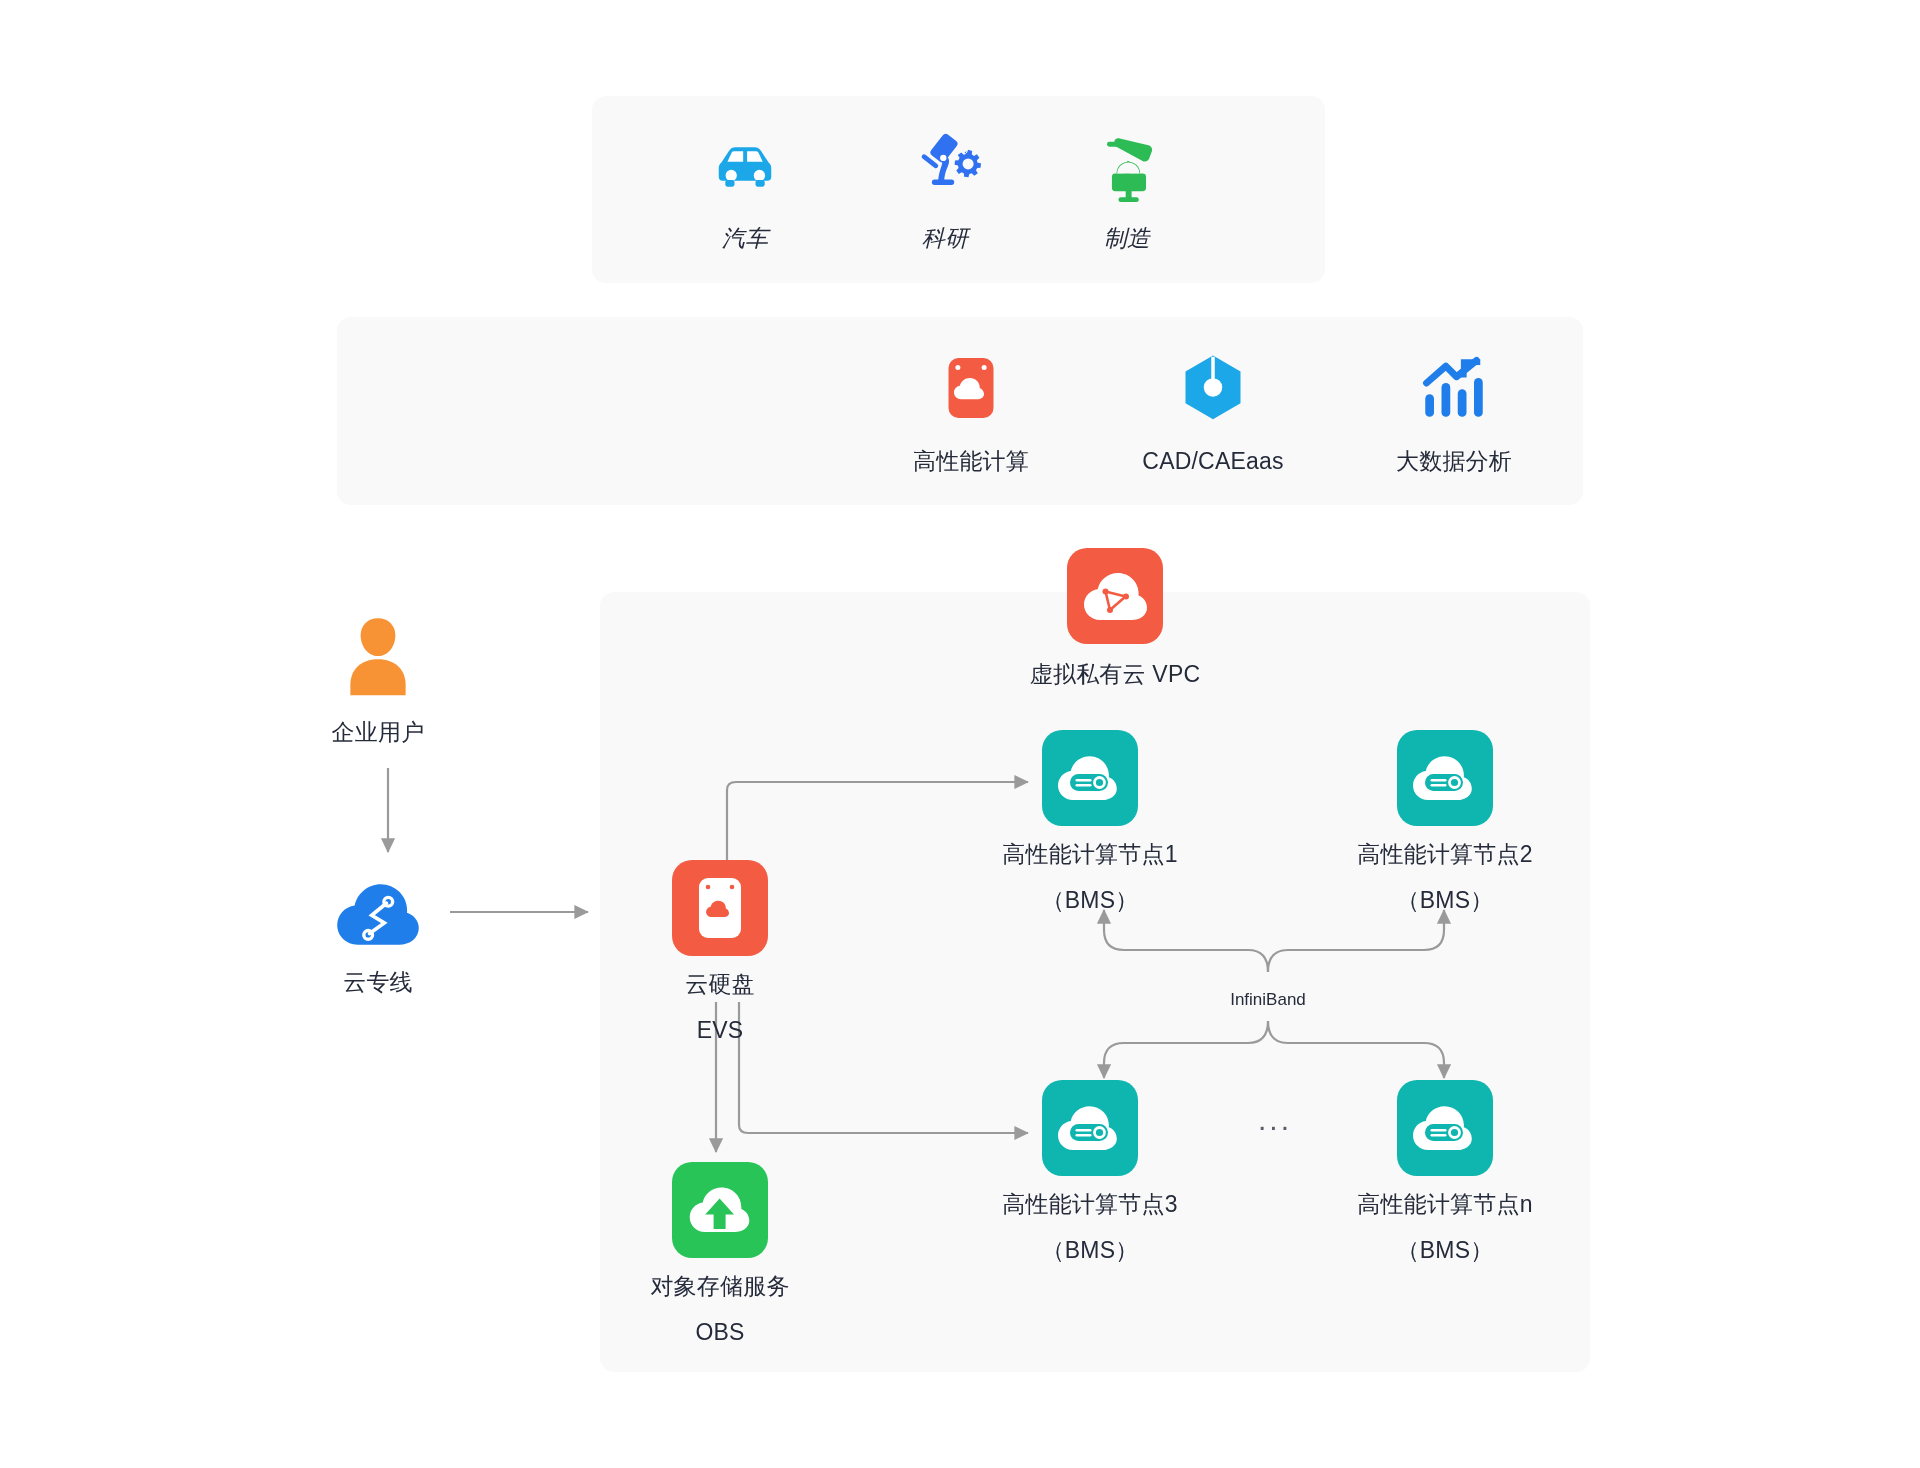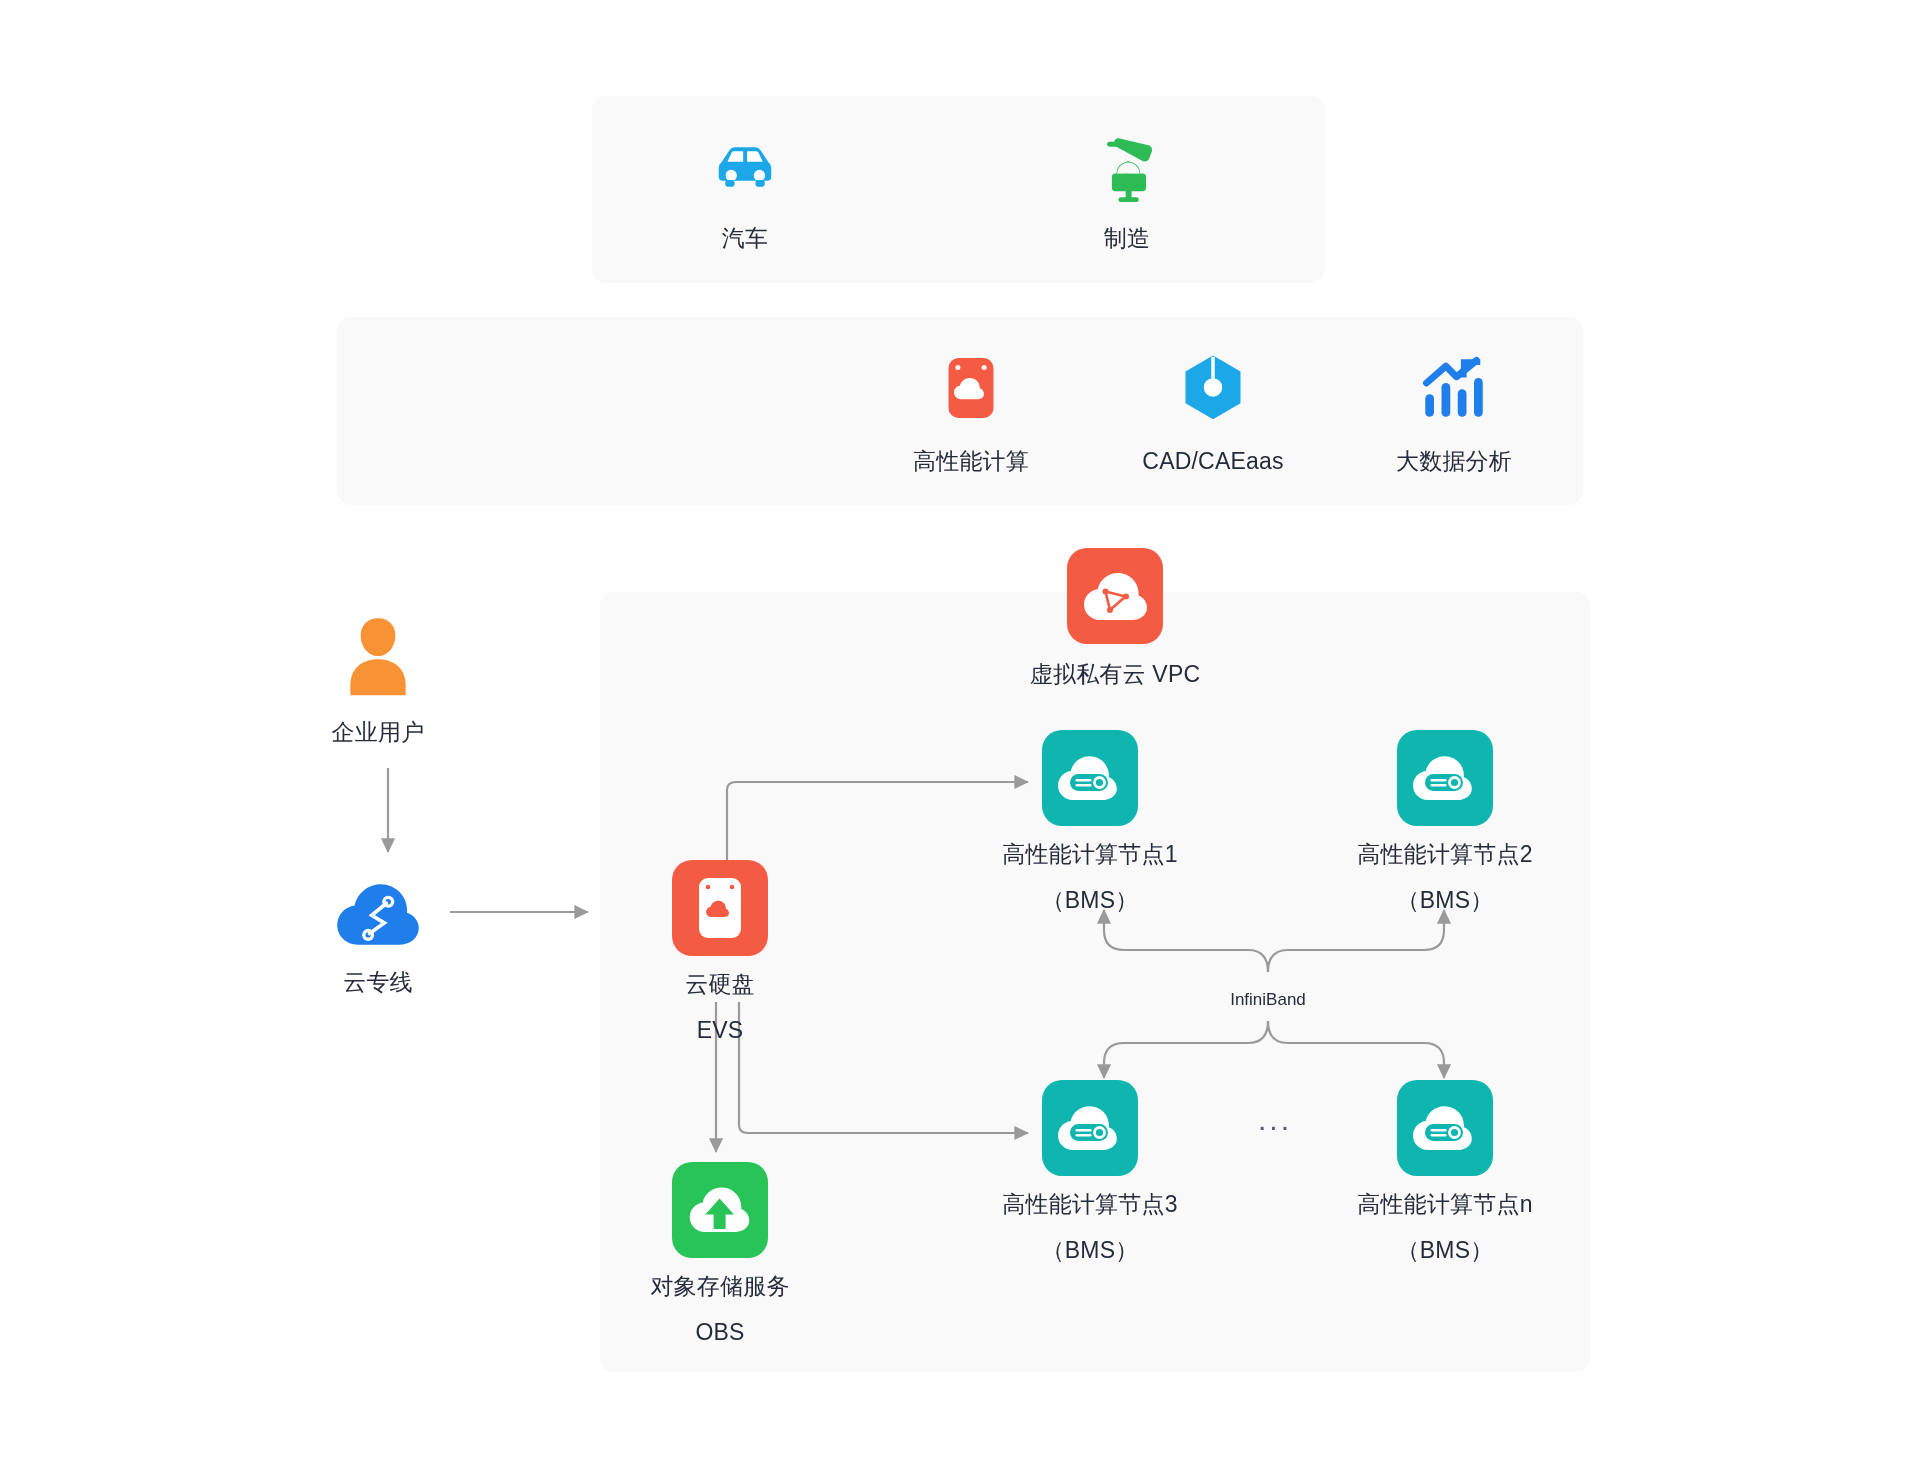--- a/index.html
+++ b/index.html
@@ -47,21 +47,21 @@
   .node .cap {
     font-size: 23px;
     line-height: 36px;
     color: #252b3a;
     letter-spacing: 0.2px;
   }
 
   
   .ind { width: 160px; }
   .ind .glyph { width: 90px; height: 90px; }
-  .ind .cap { margin-top: 10px; }
+  .ind .cap { margin-top: 10px; font-style: italic; }
   #ind-auto   { left: 665px;  top: 120px; }
   #ind-resrch { left: 865px;  top: 120px; }
   #ind-manu   { left: 1047px; top: 120px; }
 
   
   .svc { width: 220px; }
   .svc .glyph { width: 86px; height: 86px; }
   .svc .cap { margin-top: 12px; }
   #svc-gpu   { left: 377px;  top: 345px; }
   #svc-hpc   { left: 620px;  top: 345px; }
@@ -146,20 +146,38 @@
         <path fill="#ffffff" d="M23.4 21.5h7.2v8h-12l3-6.4c.3-1 1-1.6 1.8-1.6zm10.2 0h7c.8 0 1.5 .6 1.9 1.6l3 6.4H33.6v-8z"></path>
         <circle fill="#ffffff" cx="21.5" cy="40" r="4.3"></circle>
         <circle fill="#ffffff" cx="43" cy="40" r="4.3"></circle>
         <rect fill="#1ba7e8" x="17" y="43.5" width="7" height="5" rx="1.6"></rect>
         <rect fill="#1ba7e8" x="40" y="43.5" width="7" height="5" rx="1.6"></rect>
       </svg>
     </div>
     <div class="cap">汽车</div>
   </div>
 
+  <div class="node ind" id="ind-resrch">
+    <div class="glyph">
+      <svg viewBox="0 0 64 64" width="84" height="84" aria-hidden="true">
+        <g fill="#2f71f0">
+          <rect x="24.5" y="9" width="13.5" height="20" rx="3" transform="rotate(38 31 19)"></rect>
+          <rect x="13" y="27" width="15" height="3.6" rx="1.8" transform="rotate(38 20 29)"></rect>
+          <path d="M30.5 24.5c2.6 0 4.6 2 4.6 4.5 0 3-1.6 5-2.6 8.4-.6 2-1 4.4-1.1 6.6h-4.6c.2-3.2 .8-6.2 1.7-8.8 .8-2.4 1.4-3.8 1.4-5.6 0-.9-.6-1.5-1.4-1.7l2-3.4z"></path>
+          <rect x="22" y="43" width="17" height="4.2" rx="2"></rect>
+          <circle cx="30.7" cy="26.6" r="2.4" fill="#ffffff"></circle>
+        </g>
+        <g fill="#2f71f0">
+          <path d="M46.8 22.6l1.9 .3 .9-2.5 3.1 .9-.3 2.6 1.6 1.2 2.3-1.3 1.9 2.7-1.9 1.8 .5 1.9 2.6 .5-.3 3.3-2.6 .2-.9 1.8 1.4 2.2-2.7 1.9-1.9-1.8-1.9 .5-.6 2.6-3.3-.4-.2-2.6-1.7-.9-2.2 1.4-1.9-2.7 1.7-1.9-.4-1.9-2.6-.6 .3-3.2 2.6-.3 .9-1.8-1.4-2.2 2.7-1.9 1.9 1.8 1.5-.5 .5-2.4z"></path>
+          <circle cx="49.6" cy="31.2" r="4.2" fill="#f9f9f9"></circle>
+        </g>
+      </svg>
+    </div>
+    <div class="cap">科研</div>
+  </div>
 
   <div class="node ind" id="ind-manu">
     <div class="glyph">
       <svg viewBox="0 0 64 64" width="84" height="84" aria-hidden="true">
         <g fill="#2dbb55">
           <path d="M22.5 13.6c.4-1.4 1.8-2.2 3.2-1.9l22.6 5.2c2.2 .5 3.4 2.8 2.6 4.9l-2 5.2c-.8 2-3.1 2.9-5 1.9L22.8 17.6c-.9-.5-.6-2.5-.3-4z"></path>
           <rect x="16.8" y="14.3" width="10.5" height="3.8" rx="1.9"></rect>
           <path d="M32.5 28.8l5.6 2.8-5.3 8.6-4.6-2.7 4.3-8.7z"></path>
           <rect x="20.5" y="38.5" width="26" height="13.5" rx="2.6"></rect>
           <path d="M24 38.5c0-5.2 4-9 9-9s9 3.8 9 9H24z"></path>

